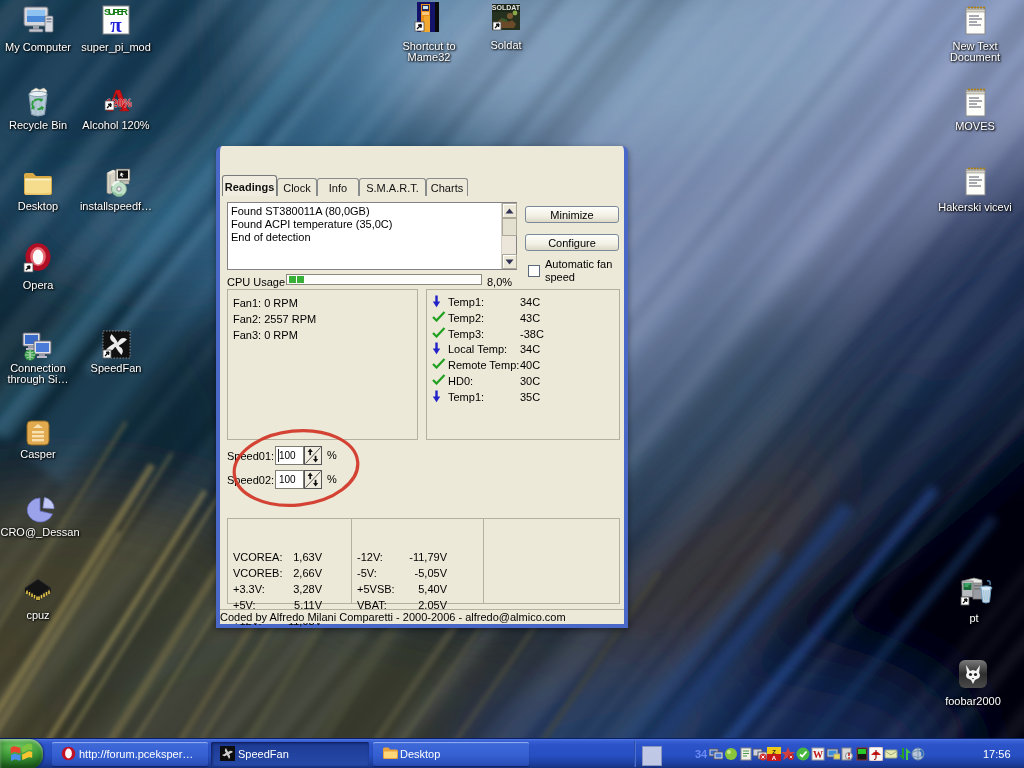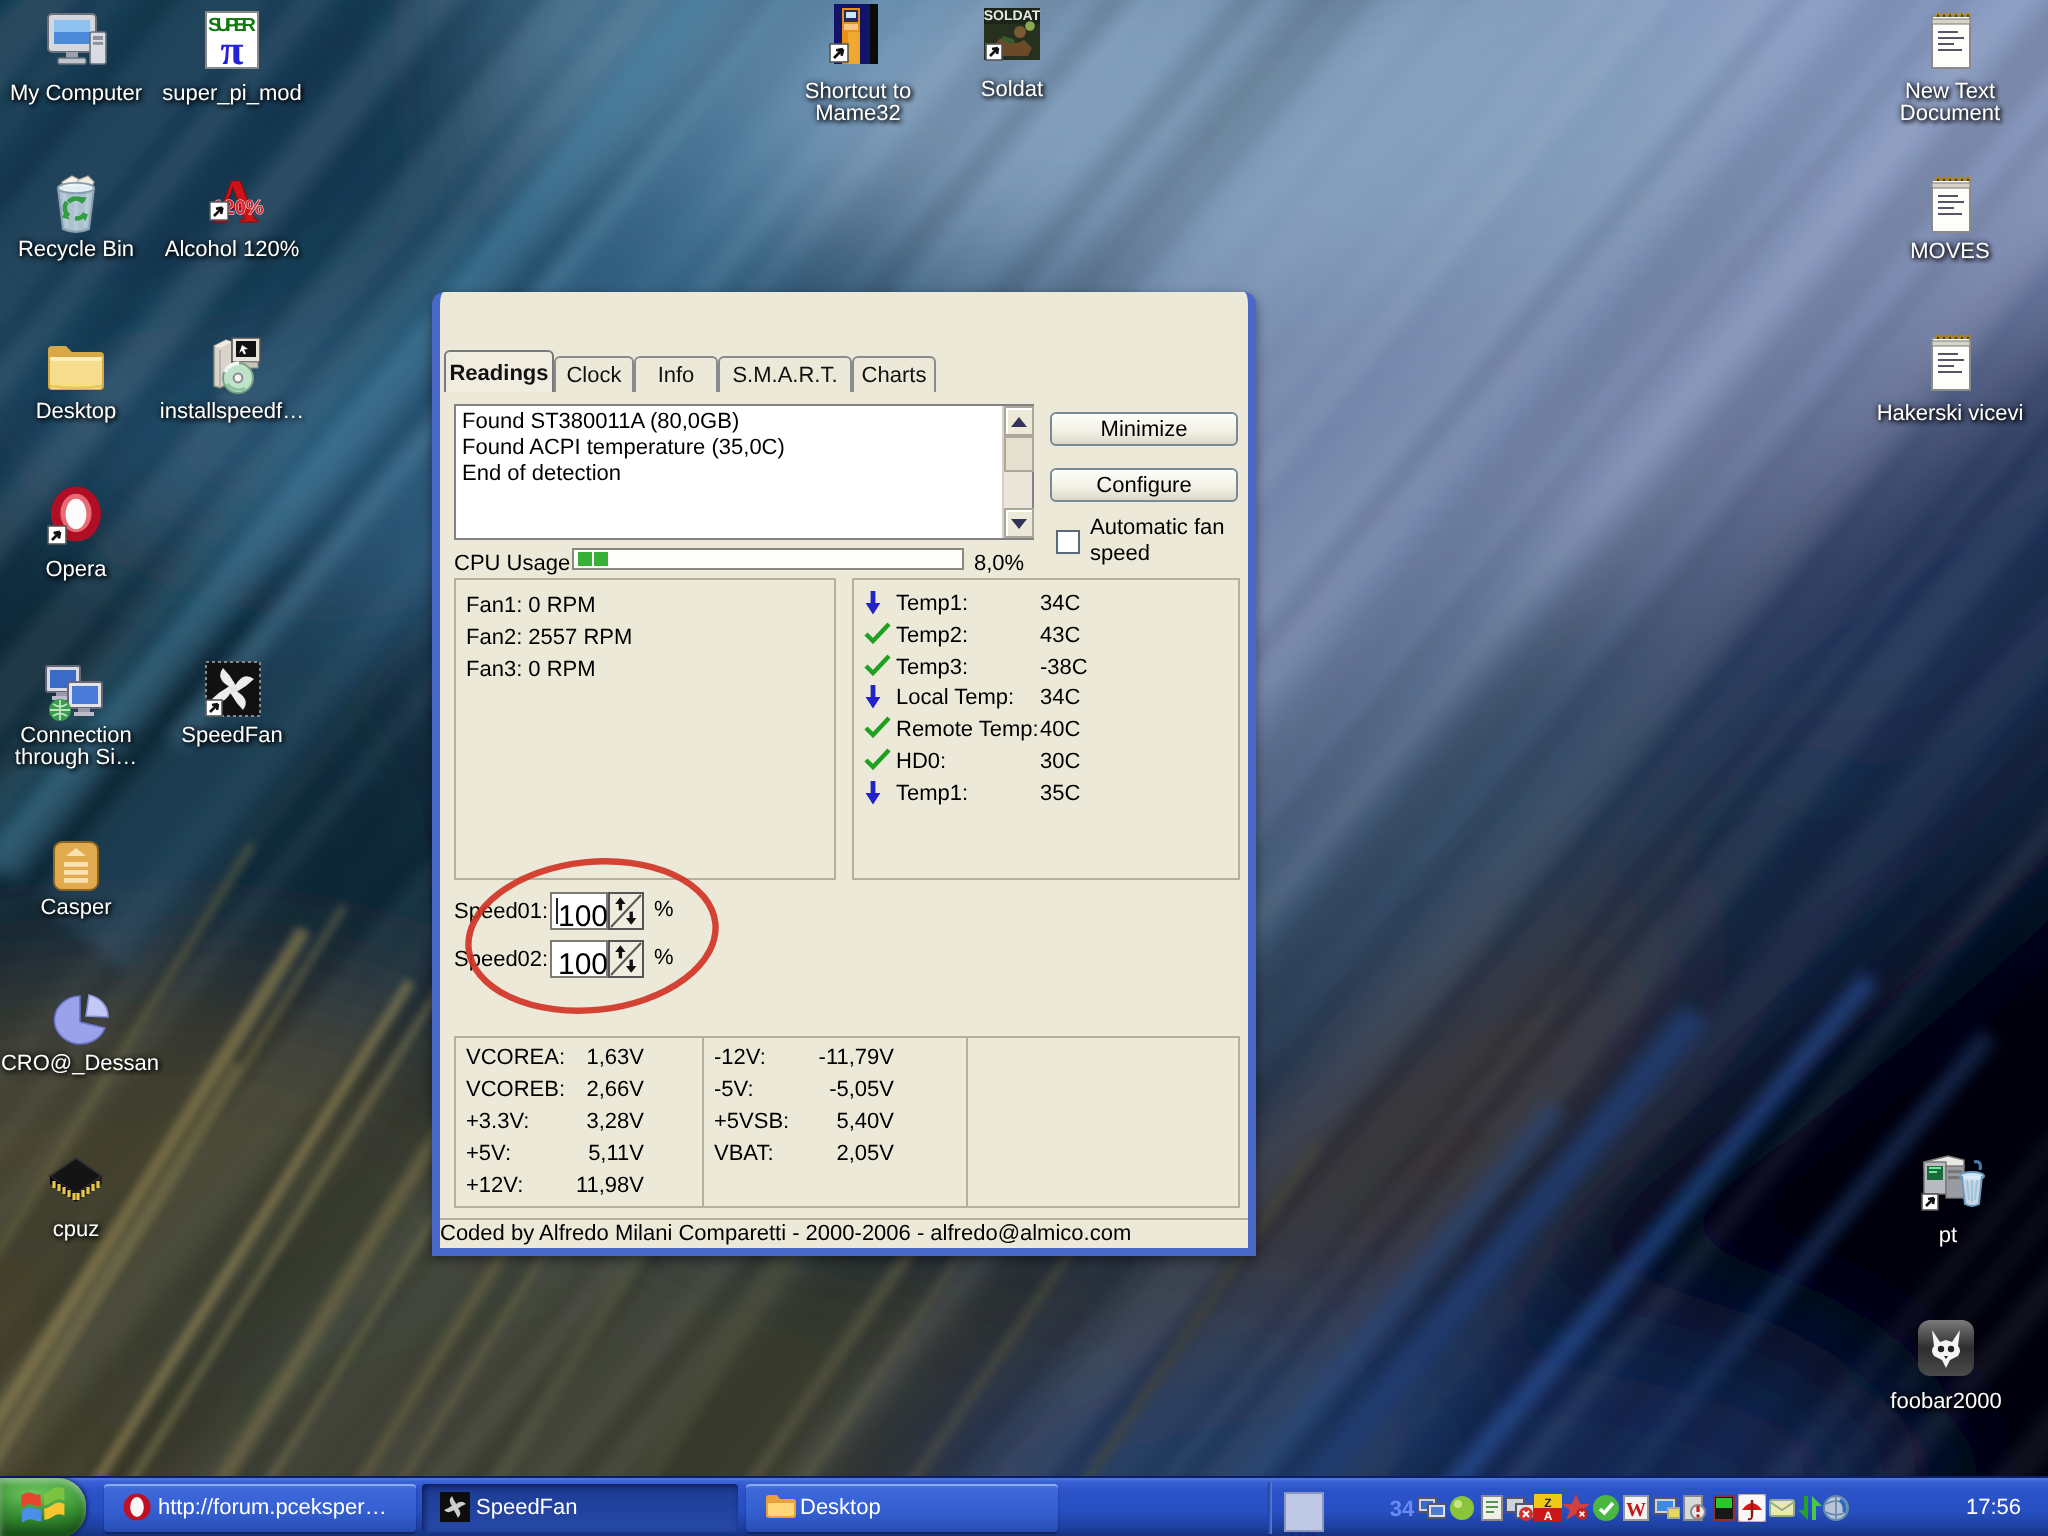--- a/index.html
+++ b/index.html
@@ -50,28 +50,28 @@
 .panel { position:absolute; border:1px solid #b4b09e; }
 #fanpanel { left:7px; top:116px; width:191px; height:151px; padding:5px 0 0 5px; line-height:16px; }
 #temppanel { left:206px; top:116px; width:194px; height:151px; }
 .trow { position:absolute; left:0; height:15px; width:194px; }
 .tic { position:absolute; left:5px; top:0px; }
 .tlab { position:absolute; left:21px; top:1px; }
 .tval { position:absolute; left:93px; top:1px; }
 .srow { position:absolute; left:7px; height:20px; }
 .slab { position:absolute; left:0; top:4px; }
 .sedit { position:absolute; left:48px; top:0; width:29px; height:19px; background:#fff; border:1px solid #7c7c72;
-  font-size:15px; padding:3px 0 0 3px; }
+  font-size:10px; padding:3px 0 0 3px; }
 #caret { position:absolute; left:2px; top:2px; width:1px; height:13px; background:#222; }
 .sspin { position:absolute; left:77px; top:0; }
 .spct { position:absolute; left:100px; top:3px; }
 #voltpanel { left:7px; top:345px; width:393px; height:86px; }
 .vsep { position:absolute; top:0; width:1px; height:84px; background:#b4b09e; }
 .vcol { position:absolute; top:0; height:84px; }
-.vrow { position:absolute; left:0; width:100%; height:16px; }
+.vrow { position:absolute; left:0; width:100%; height:16px;margin-top:28px; }
 .vl { position:absolute; left:0; top:0; }
 .vv { position:absolute; top:0; text-align:right; }
 #statusbar { position:absolute; left:0px; top:436px; width:404px; height:14px; border-top:1px solid #b4b09e;
   text-align:left; font-size:11px; padding-top:1px; background:#ece9d8; }
 #redellipse { position:absolute; left:226px; top:423px; pointer-events:none; }
 
 #taskbar { position:absolute; left:0; top:738px; width:1024px; height:30px;
   background:linear-gradient(180deg,#527ce0 0%,#3a62d6 6%,#2c53c8 20%,#2750c4 55%,#1d3f9f 85%,#16337e 100%);
   border-top:1px solid #0a1e6a; }
 #startbtn { position:absolute; left:0; top:0; width:43px; height:30px; border-radius:0 14px 14px 0;

